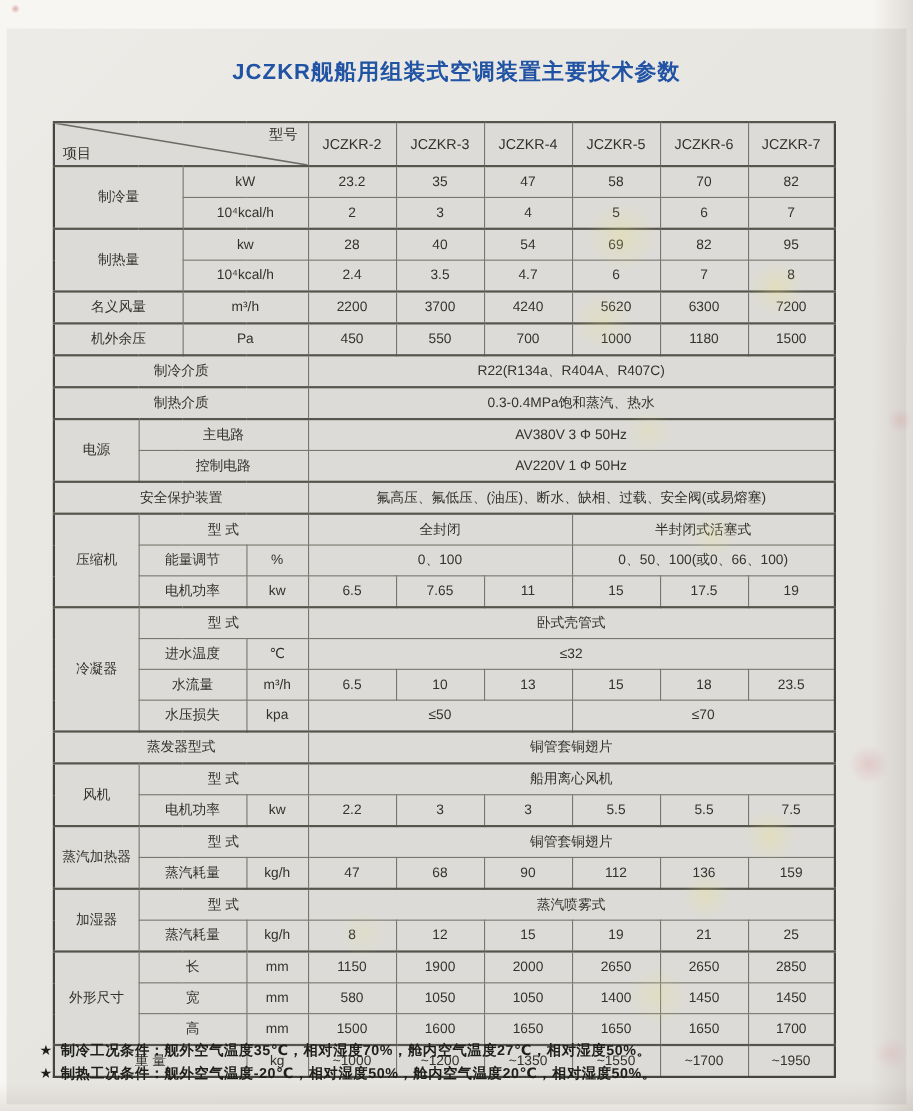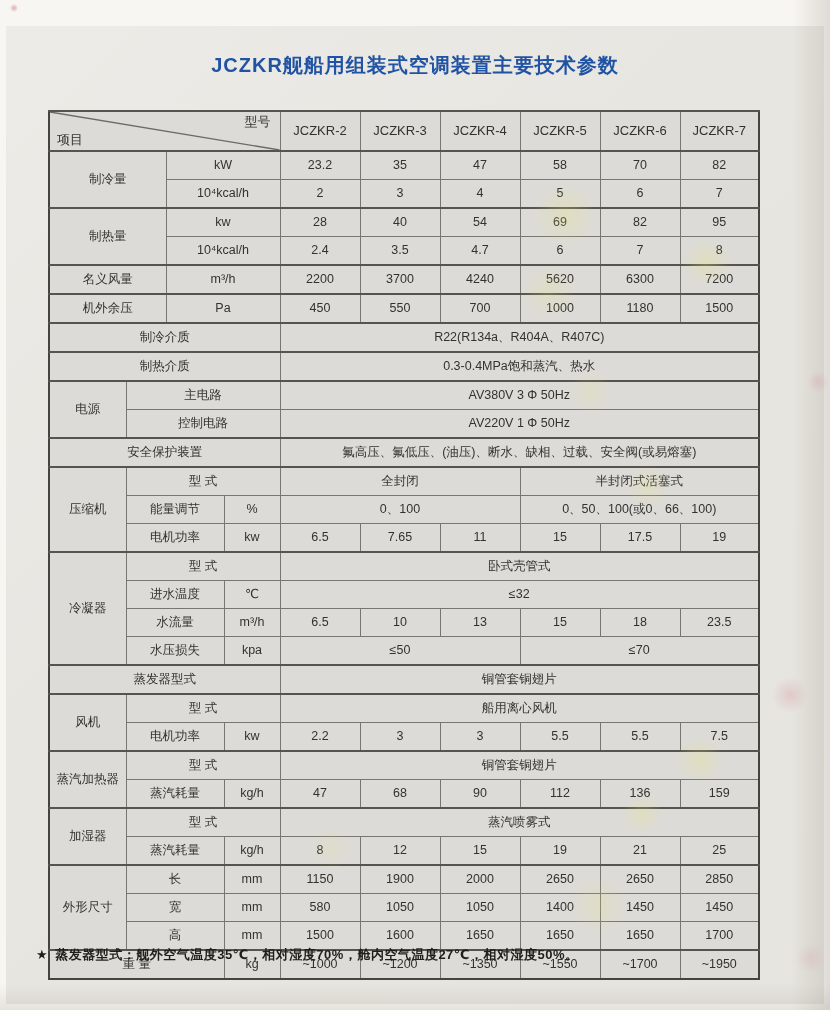--- a/index.html
+++ b/index.html
@@ -313,18 +313,21 @@
           <td>~1350</td>
           <td>~1550</td>
           <td>~1700</td>
           <td>~1950</td>
         </tr>
       </tbody>
   </table>
 
   <div class="notes">
     <div class="note">
-      <span class="star">★</span><span>蒸发器型式：舰外空气温度35℃，相对湿度70%，舱内空气温度27℃，相对湿度50%。</span>
+      <span class="star">★</span><span>制冷工况条件：舰外空气温度35℃，相对湿度70%，舱内空气温度27℃，相对湿度50%。</span>
+    </div>
+    <div class="note">
+      <span class="star">★</span><span>制热工况条件：舰外空气温度-20℃，相对湿度50%，舱内空气温度20℃，相对湿度50%。</span>
     </div>
   </div>
 </div>
 
 <div class="artifacts"></div>
 
 </body></html>

